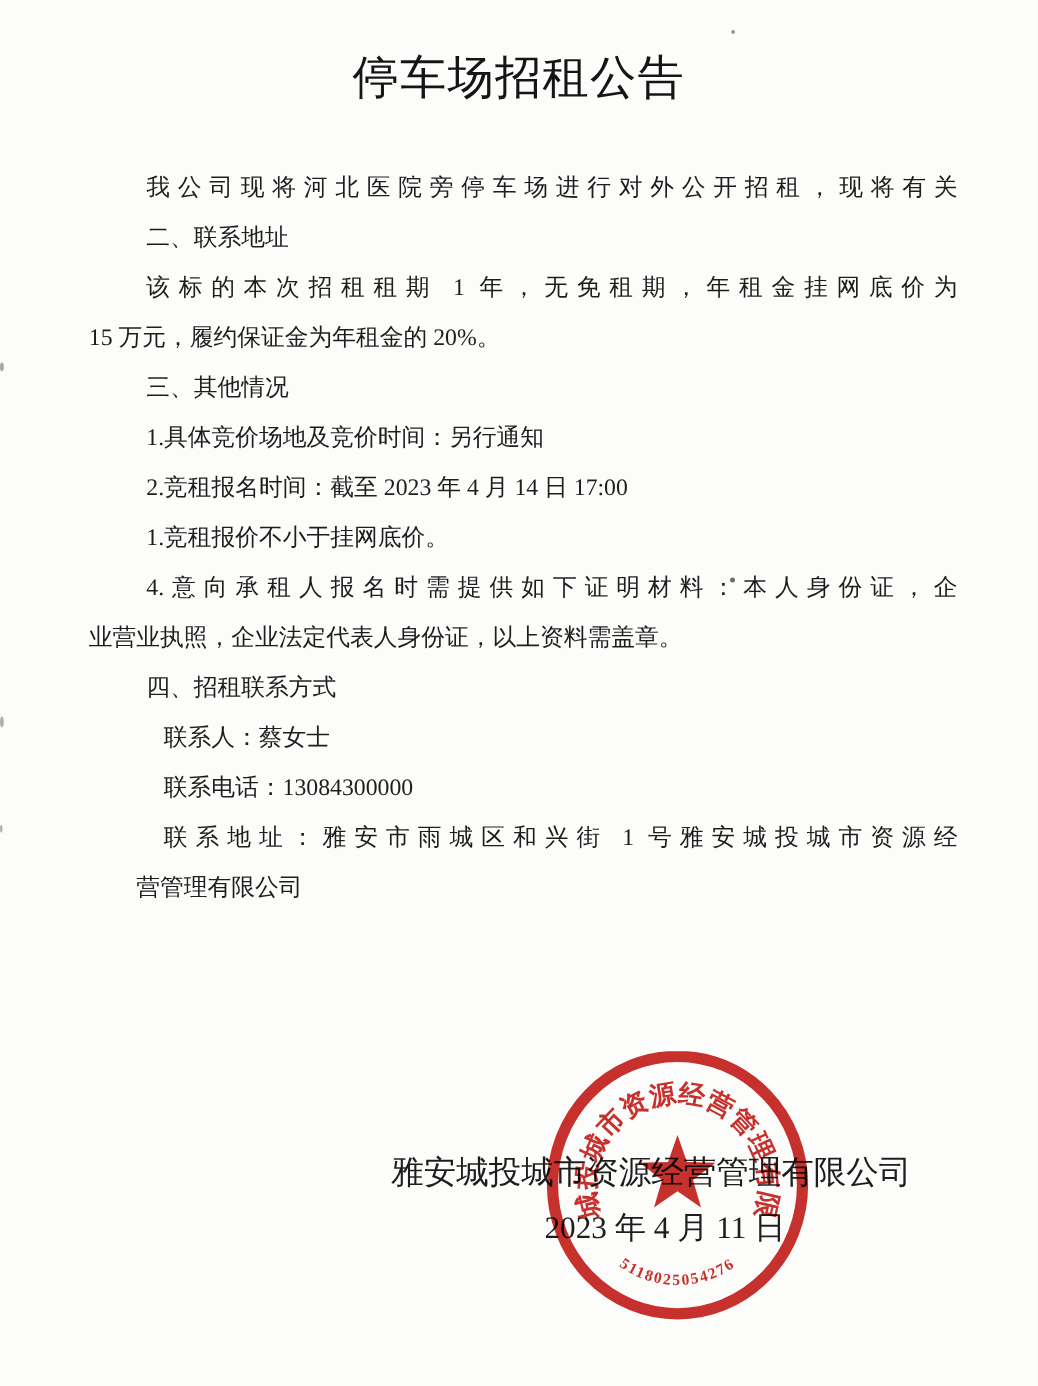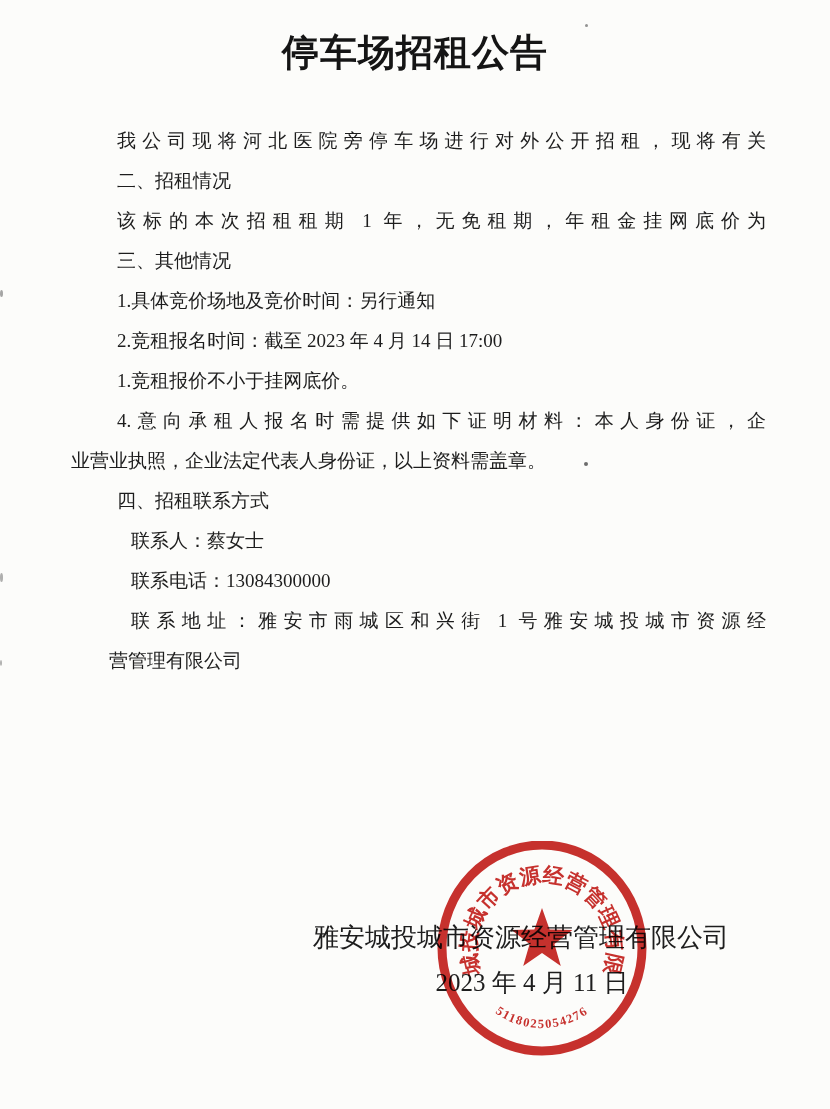--- a/index.html
+++ b/index.html
@@ -7,22 +7,22 @@
     width:830px;height:1109px;
     background:#f2f2f0;
     font-family:"Liberation Serif","DejaVu Serif",serif;
   }
   .page{
     position:relative;width:830px;height:1109px;overflow:hidden;
     background:#fcfcfa;
     color:#1d1d1d;
   }
   .title{
-    margin:0;padding-top:30px;height:46px;line-height:46px;
-    text-align:center;font-size:37px;font-weight:700;color:#151515;
+    margin:0;padding-top:40px;height:46px;line-height:46px;
+    text-align:center;font-size:37px;font-weight:400;color:#151515;
     letter-spacing:1px;
   }
   .doc{
     margin:45px 64px 0 71px; 
     width:695px;
   }
   .line{
     font-size:19px;line-height:40px;height:40px;
     white-space:pre-wrap;
   }
@@ -53,22 +53,23 @@
 </style>
 </head>
 <body>
 
 <div class="page">
 
   <h1 class="title">停车场招租公告</h1>
 
   <div class="doc">
     <div class="line in2 fill">我公司现将河北医院旁停车场进行对外公开招租，现将有关</div>
-    <div class="line in2">二、招租情况</div>
+    <div class="line in2">二、联系地址</div>
     <div class="line in2 fill">该标的本次招租租期 1 年，无免租期，年租金挂网底价为</div>
+    <div class="line">15 万元，履约保证金为年租金的 20%。</div>
     <div class="line in2">三、其他情况</div>
     <div class="line in2">1.具体竞价场地及竞价时间：另行通知</div>
     <div class="line in2">2.竞租报名时间：截至 2023 年 4 月 14 日 17:00</div>
     <div class="line in2">1.竞租报价不小于挂网底价。</div>
     <div class="line in2 fill">4.意向承租人报名时需提供如下证明材料：本人身份证，企</div>
     <div class="line">业营业执照，企业法定代表人身份证，以上资料需盖章。</div>
     <div class="line in2">四、招租联系方式</div>
     <div class="line in24">联系人：蔡女士</div>
     <div class="line in24">联系电话：13084300000</div>
     <div class="line in24 fill">联系地址：雅安市雨城区和兴街 1 号雅安城投城市资源经</div>

